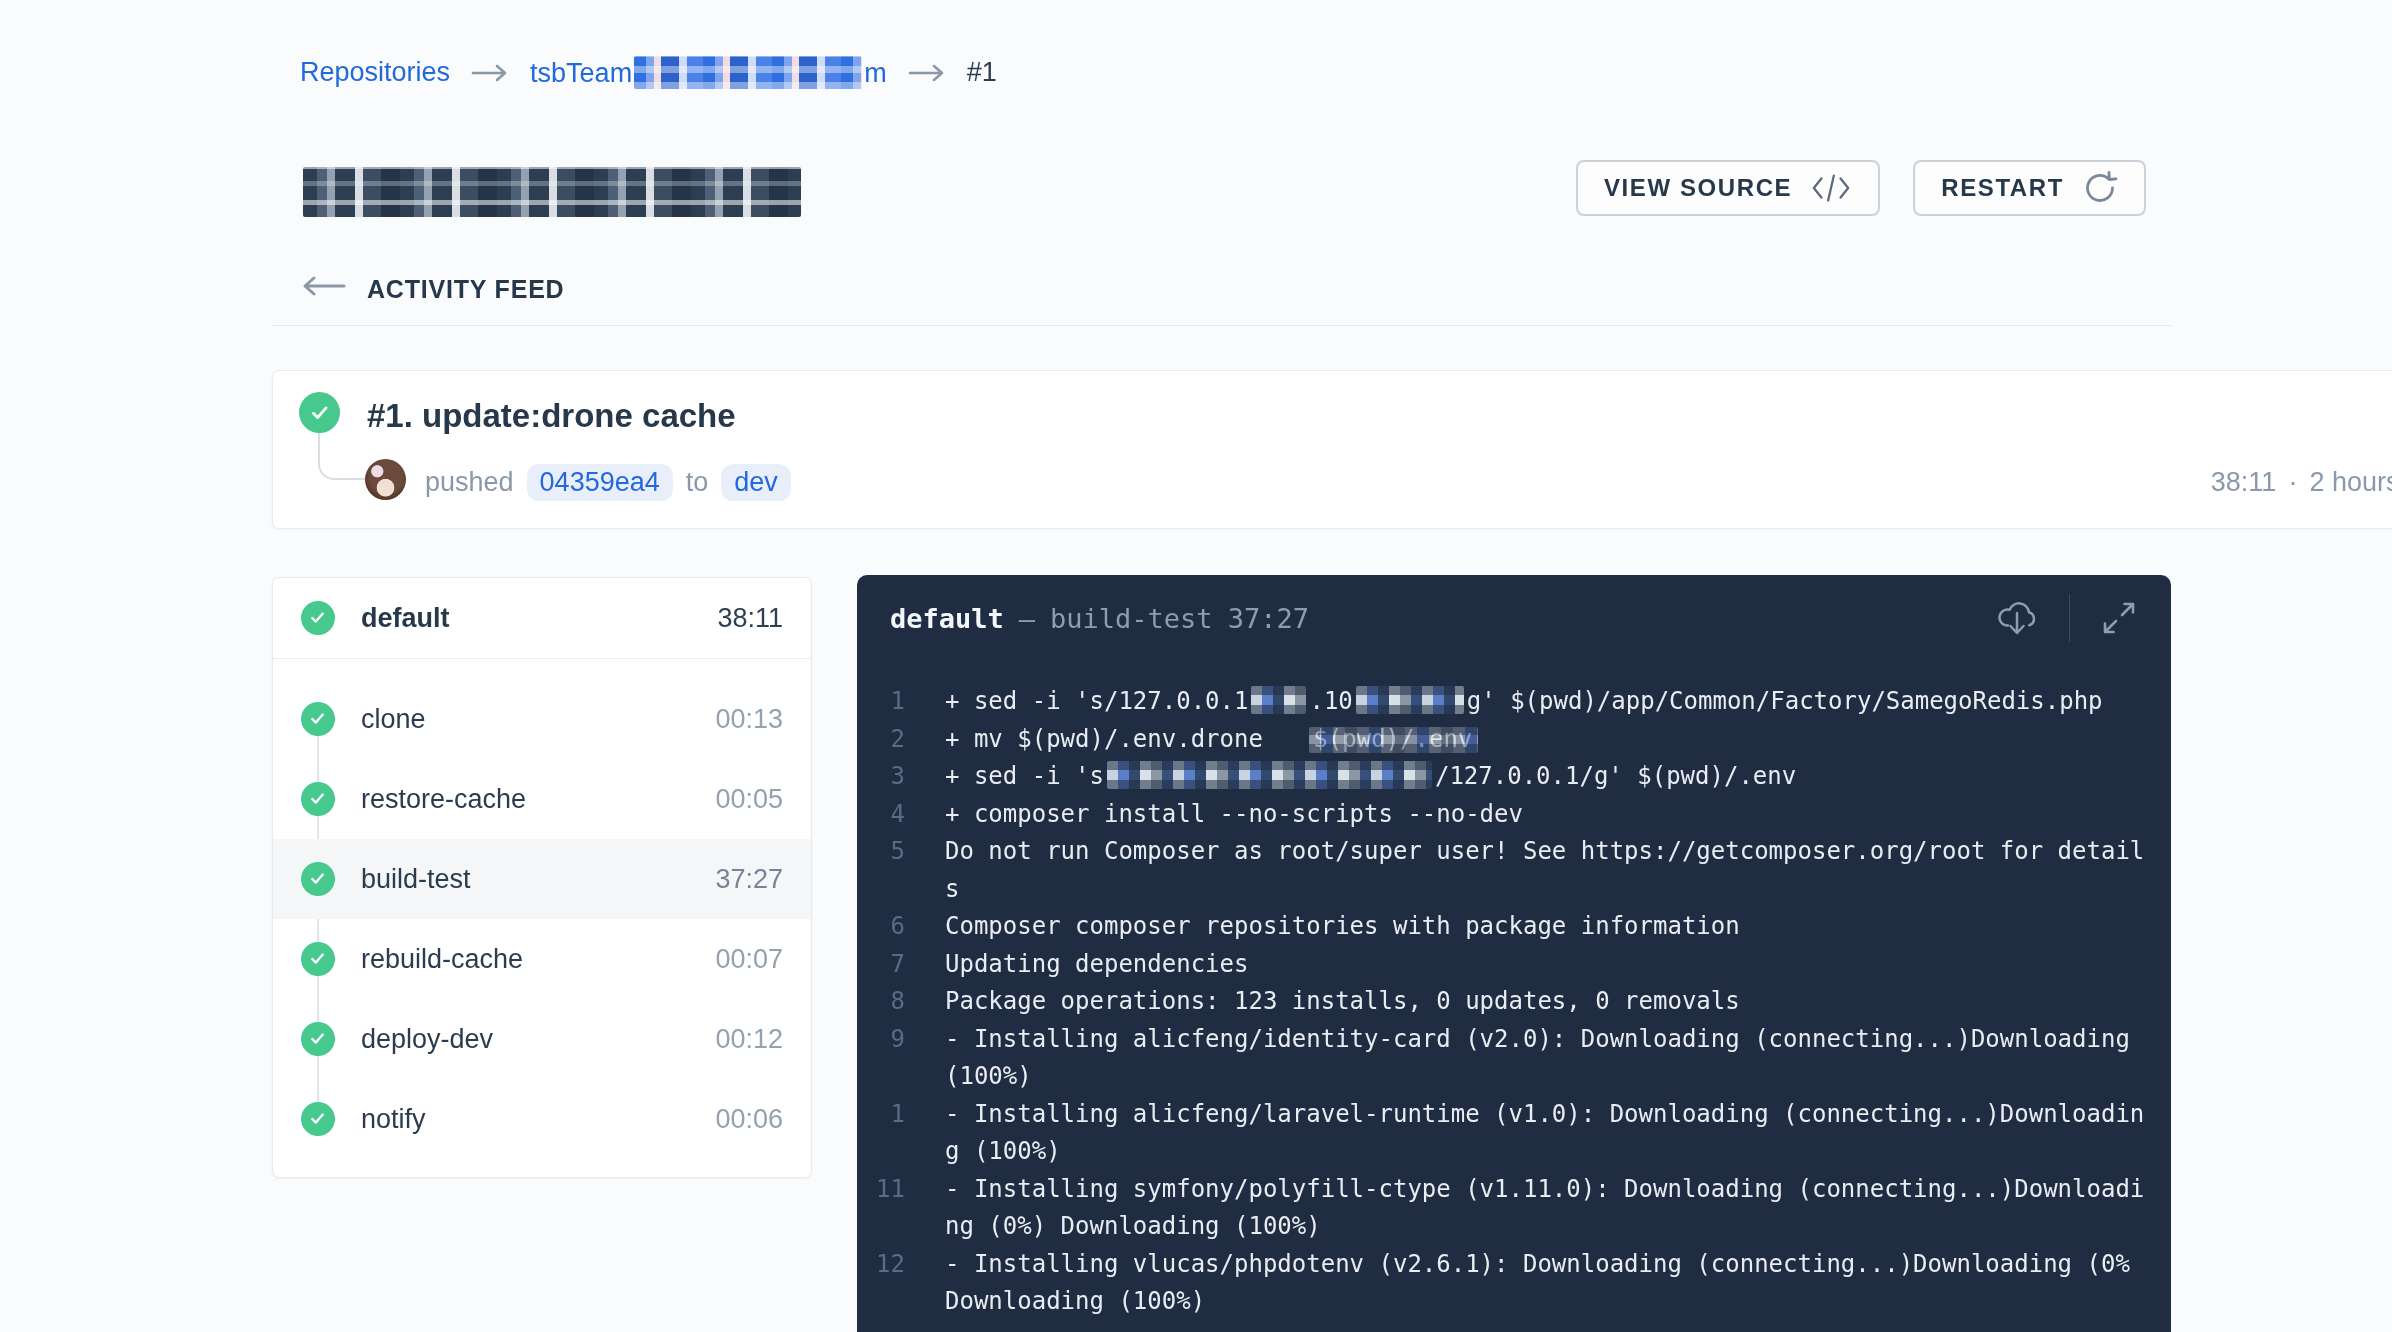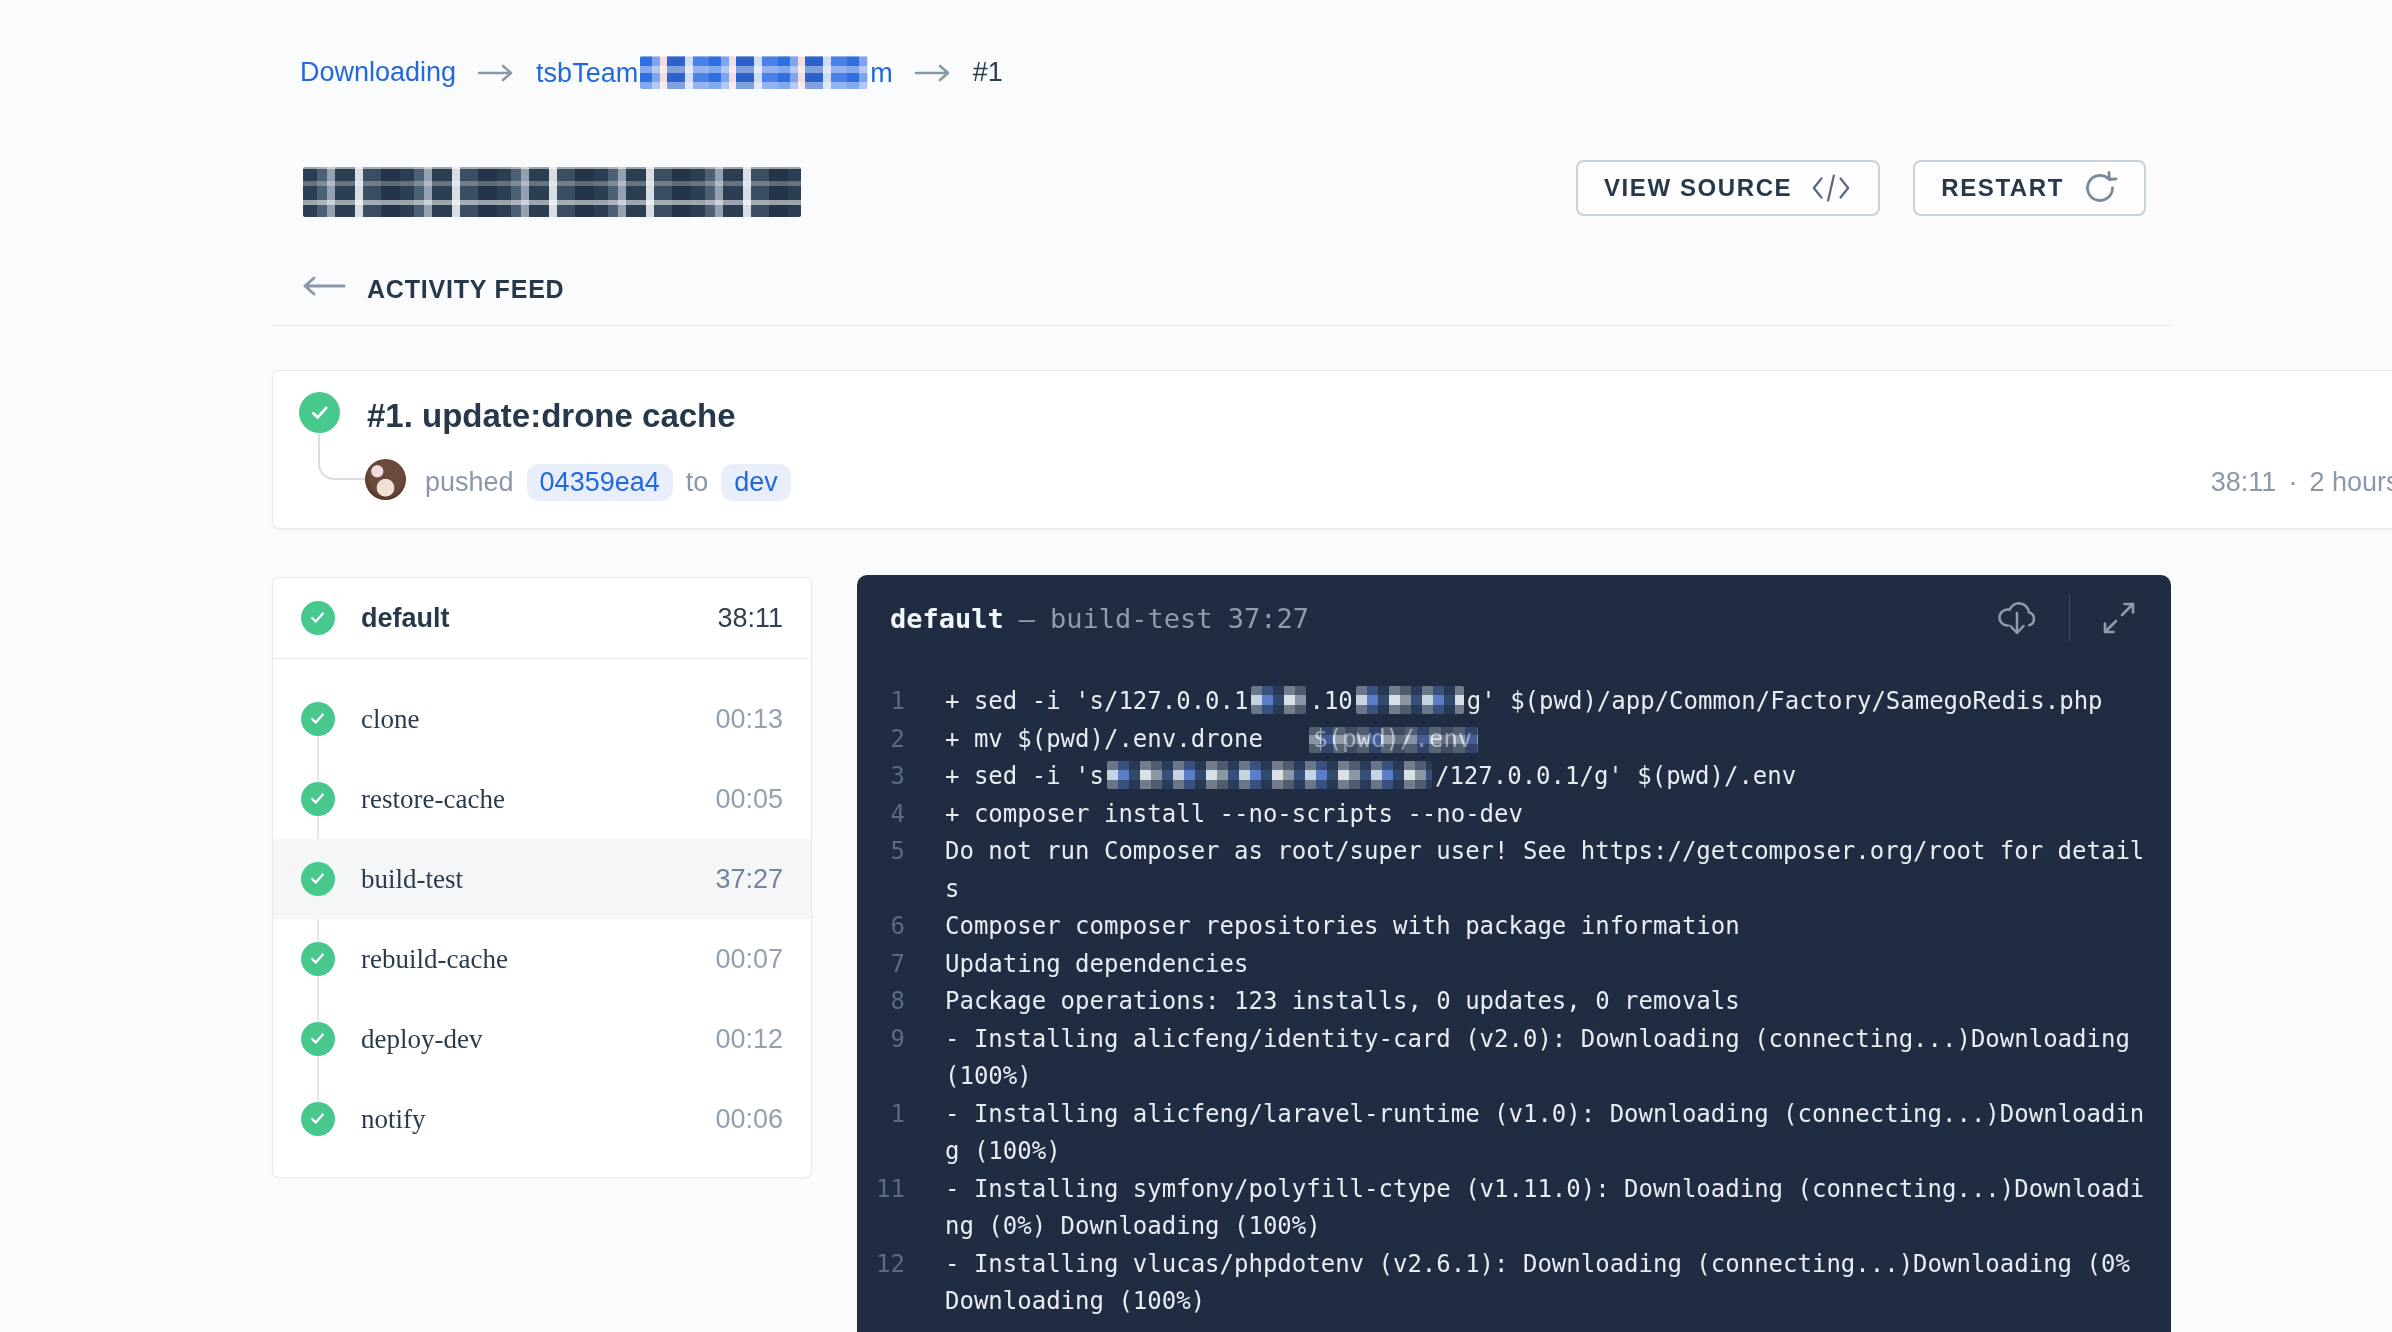--- a/index.html
+++ b/index.html
@@ -73,21 +73,21 @@
   
   .stage-card { left:272px; top:577px; width:540px; height:601px; overflow:hidden; }
   .stage-header { height:81px; display:flex; align-items:center; padding:0 28px; border-bottom:1px solid #eaedf0; cursor:pointer; }
   .check-sm { width:34px; height:34px; }
   .stage-name { flex:1; margin-left:26px; font-size:27px; font-weight:700; color:#26384a; }
   .stage-time { font-size:27px; font-weight:500; color:#2e4052; }
   .steps { position:relative; padding:20px 0; }
   .vline { position:absolute; left:44px; top:60px; width:2px; height:400px; background:#e4e7ea; }
   .step-row { position:relative; height:80px; display:flex; align-items:center; padding:0 28px; cursor:pointer; }
   .step-row.selected { background:#f4f6f7; }
-  .step-label { flex:1; margin-left:26px; font-size:27px; color:#2a3c4e;font-family:Liberation Serif, serif; }
+  .step-label { flex:1; margin-left:26px; font-size:27px; color:#2a3c4e; }
   .step-time { font-size:27px; color:#94a1b0; }
   .step-row.selected .step-time { color:#74859a; }
 
   
   .console { position:absolute; left:857px; top:575px; width:1314px; height:800px;
     background:#1f2c42; border-radius:10px; font-family:"DejaVu Sans Mono","Liberation Mono",monospace; }
   .console-header { height:86px; display:flex; align-items:center; padding:0 33px; }
   .console-stage { font-size:27px; font-weight:700; color:#f4f7fa; }
   .console-dim { font-size:27px; color:#8e9cad; }
   .console-header .gap { width:15px; flex:none; }
@@ -106,21 +106,21 @@
   .redact-partial { position:relative;margin-left:36px; }
   .redact-partial::after { content:""; position:absolute; left:-4px; right:-6px; top:2px; bottom:0; border-radius:2px; opacity:.62;
     background:
       repeating-linear-gradient(0deg, rgba(31,44,66,.5) 0 9px, rgba(31,44,66,0) 9px 18px),
       repeating-linear-gradient(90deg, #c7d3df 0 12px, #5b7ec9 12px 24px, #d8e0e8 24px 36px, #8b97a5 36px 48px); }
 </style>
 </head>
 <body>
 
 <nav class="breadcrumb">
-  <a>Downloading</a>
+  <a>Repositories</a>
   <span class="arrow-icon">
     <svg width="40" height="22" viewBox="0 0 40 22">
         <path d="M3 11h32M27 4l8 7-8 7" fill="none" stroke="#8b98a9" stroke-width="2.6" stroke-linecap="round" stroke-linejoin="round"></path>
       </svg>
   </span>
   <a>
     <span>tsbTeam</span><span class="redact redact-blue"></span><span>m</span>
   </a>
   <span class="arrow-icon">
     <svg width="40" height="22" viewBox="0 0 40 22">

